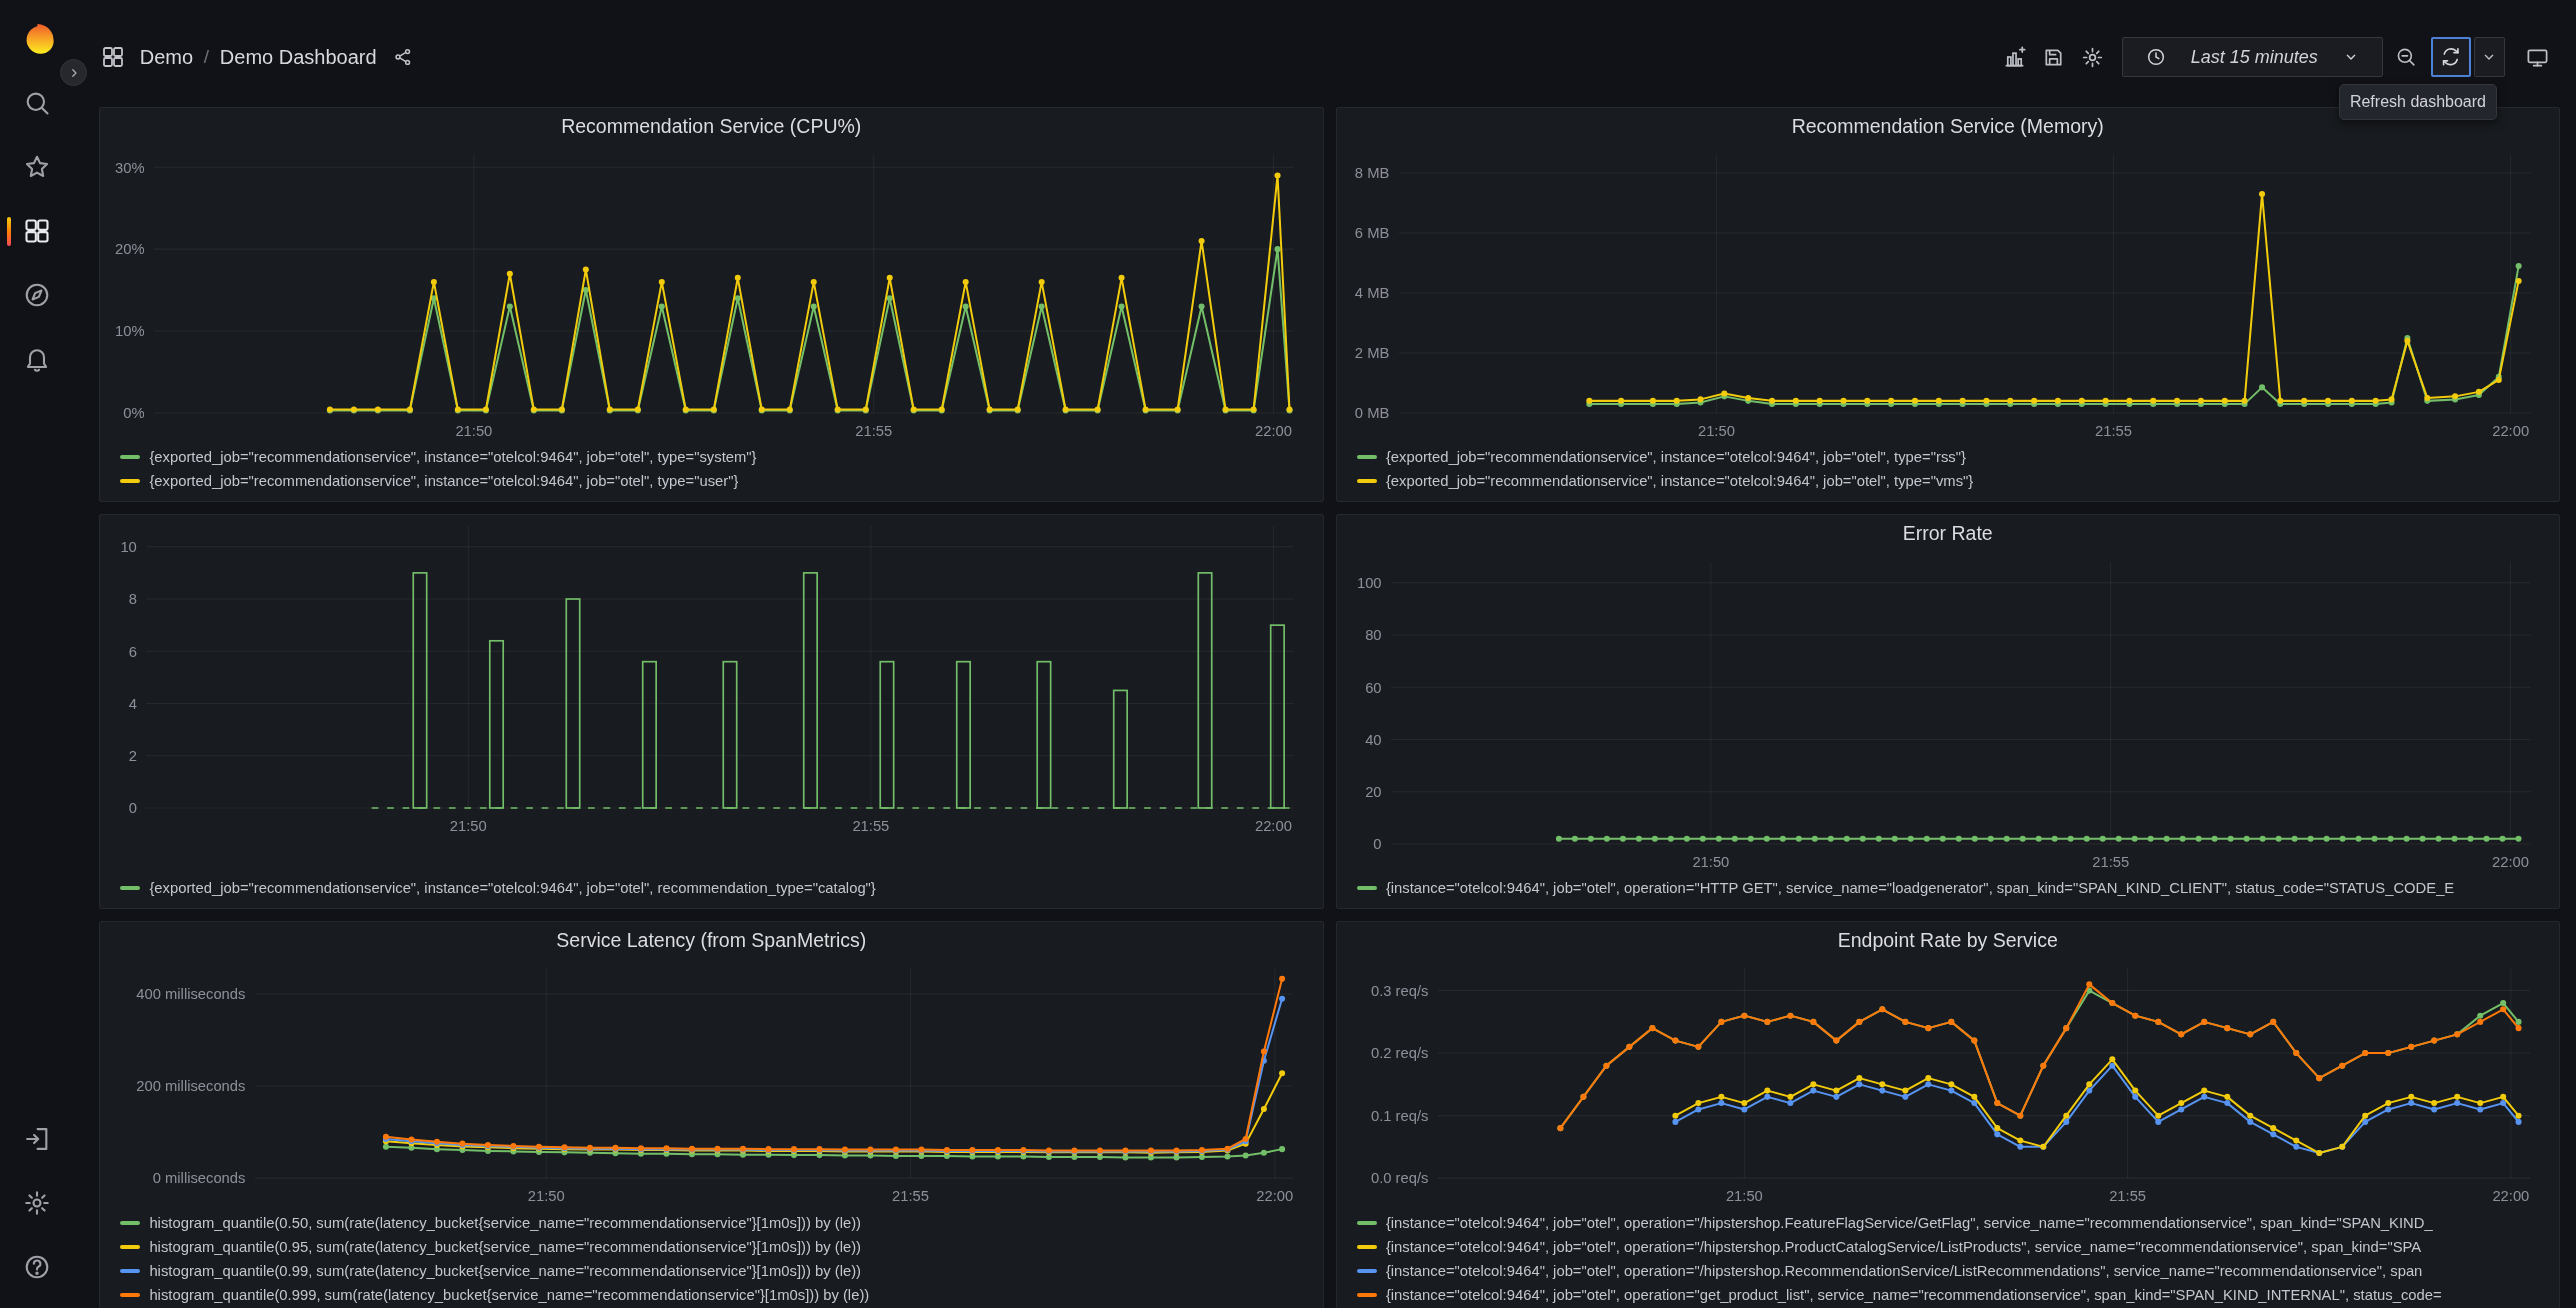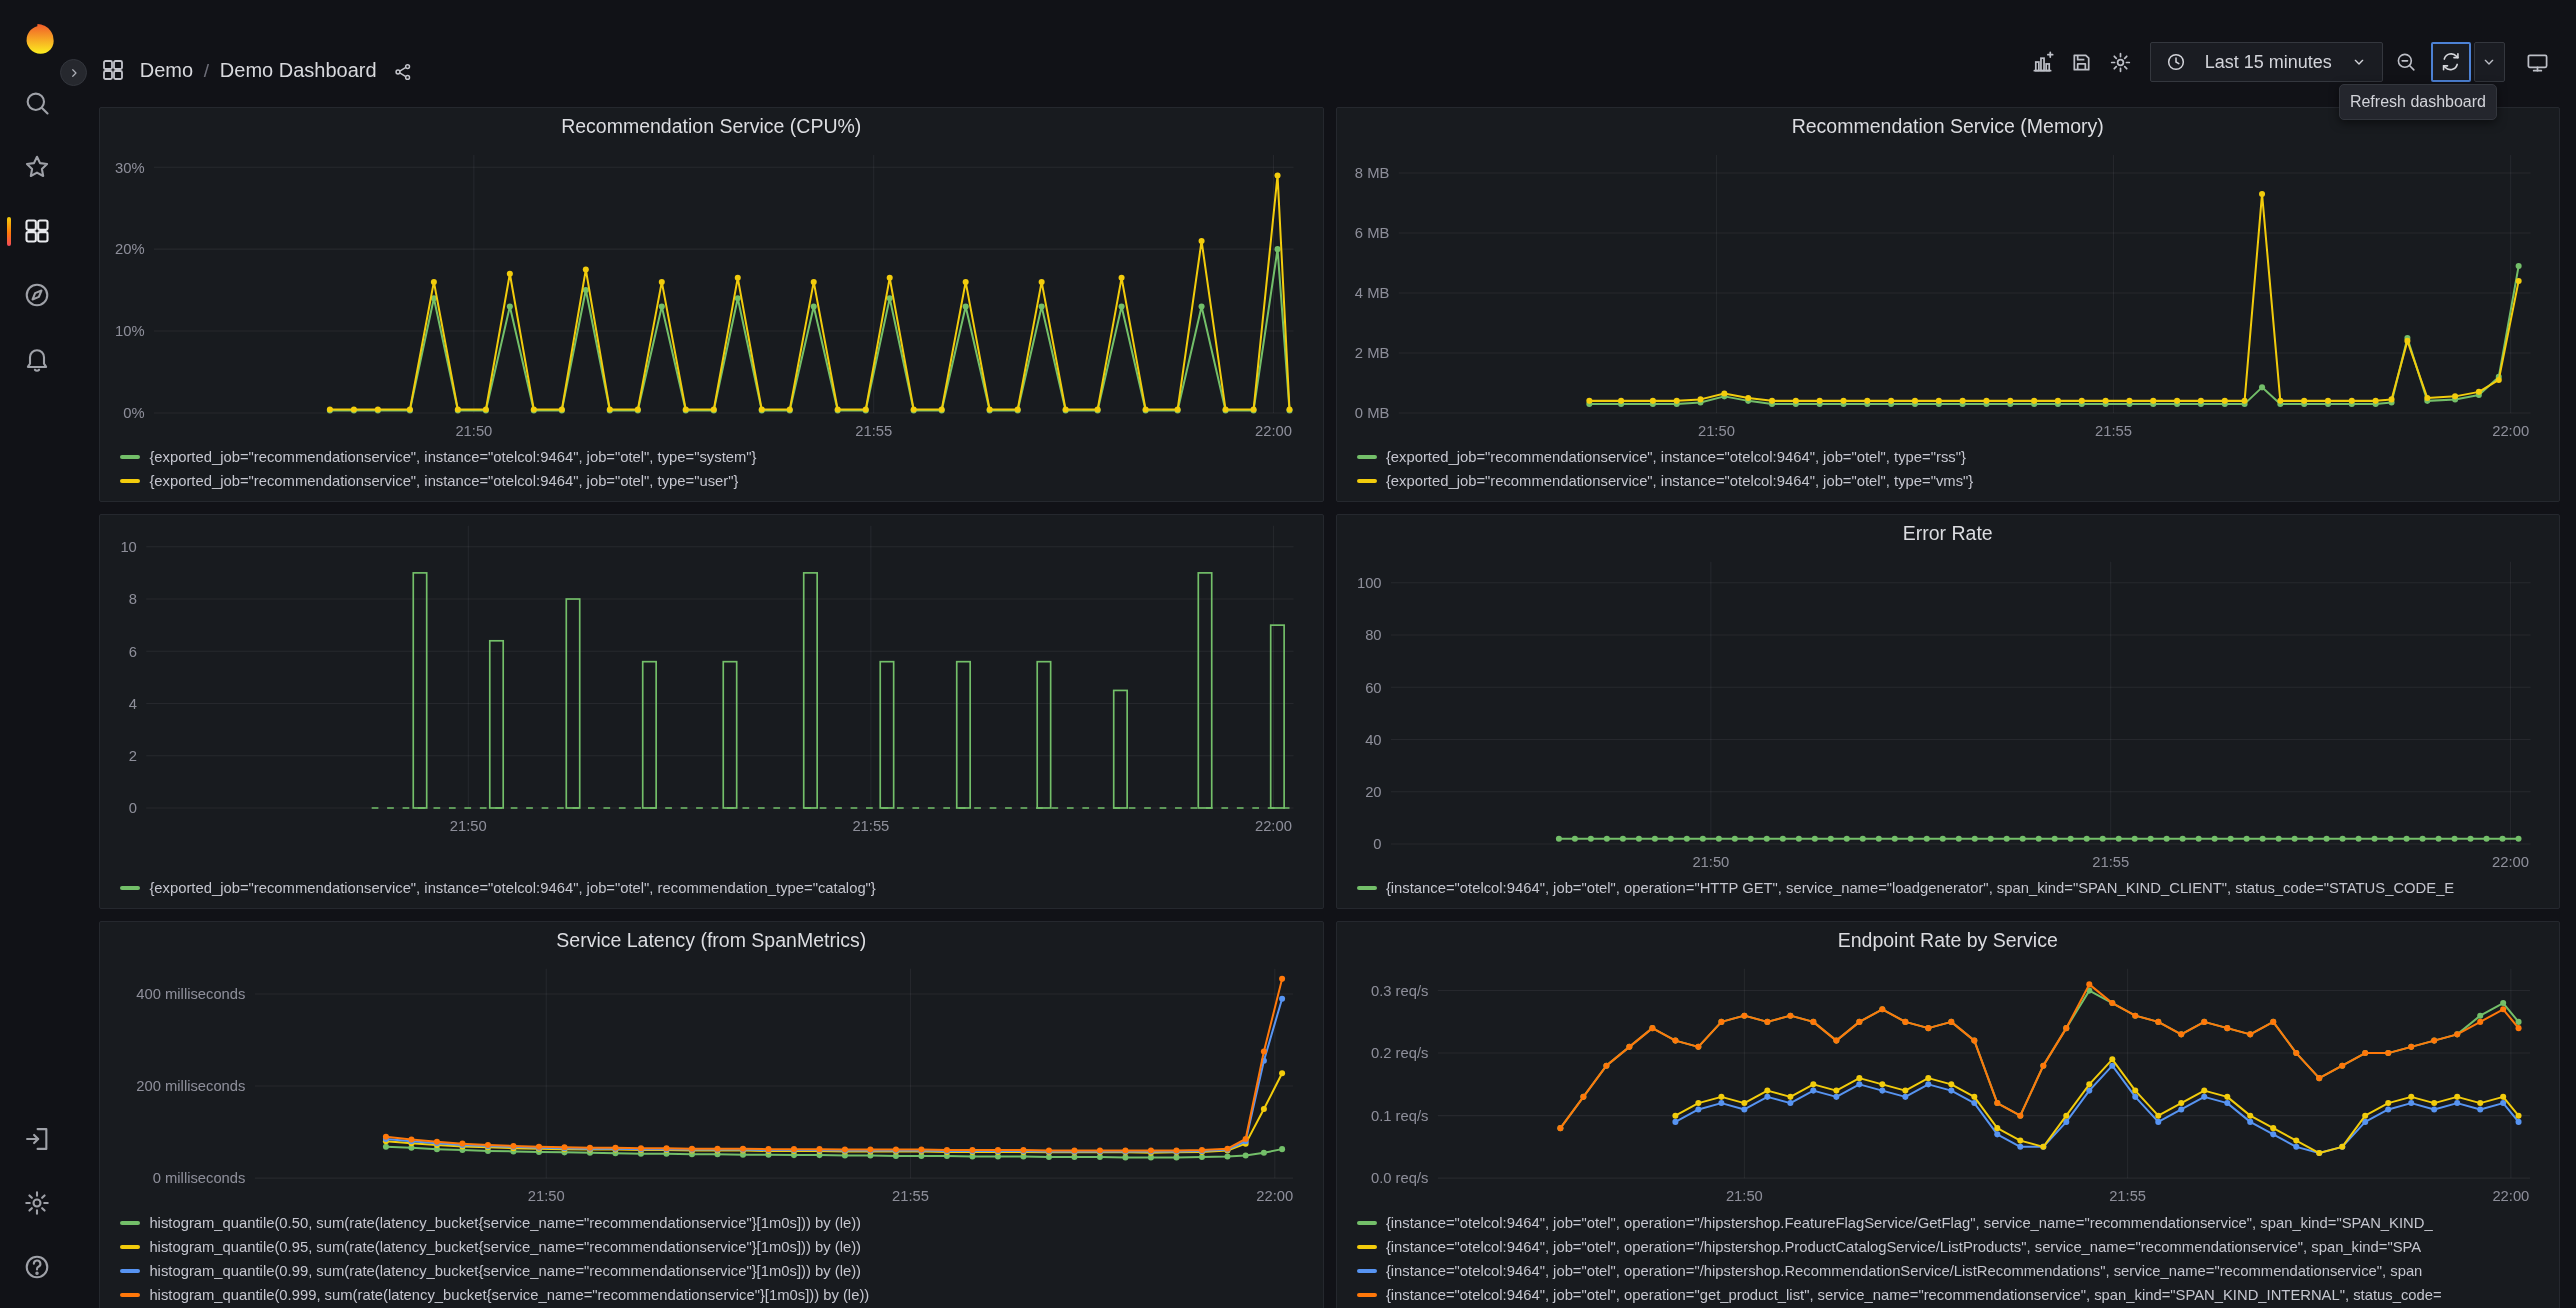--- a/index.html
+++ b/index.html
@@ -18,32 +18,32 @@
   .snav.bottom { margin-top:auto; padding-bottom:9.4px; }
   .sitem { width:74px; height:64px; display:flex; align-items:center; justify-content:center; color:#9fa1a8; position:relative; cursor:pointer; background:none; border:0; padding:0; }
   .sitem svg { width:28px; height:28px; }
   .sitem.active { color:#e9eaee; }
   .sitem.active::before { content:""; position:absolute; left:6.7px; top:17.5px; width:4px; height:29.5px; border-radius:2px;
     background:linear-gradient(180deg,#f2cc0c,#ff780a 55%,#f2495c); }
   .expand { position:absolute; left:60px; top:59px; width:27px; height:27px; border-radius:50%; background:#26282e; border:0.7px solid #33363d; color:#aeb0b8; display:flex; align-items:center; justify-content:center; z-index:11; padding:0; cursor:pointer; }
   .expand svg { width:12px; height:12px; }
 
   
-  .topbar { position:absolute; left:74px; top:0; right:0; height:82px; display:flex; align-items:flex-end; padding:0 19px 0 27px; }
+  .topbar { position:absolute; left:74px; top:16px; right:0; height:82px; display:flex; align-items:center; padding:0 19px 0 27px; }
   .crumbicon { color:#c3c4cb; display:flex; }
   .crumbicon svg { width:24px; height:24px; }
   .breadcrumb { display:flex; align-items:center; margin-left:14.8px; font-size:20px; color:#d8d9dd; }
   .breadcrumb a { color:#d8d9dd; text-decoration:none; cursor:pointer; }
   .breadcrumb .sep { color:rgba(204,204,220,.5); margin:0 10.7px; font-size:19px; }
   .sharebtn { margin-left:16px; color:#c3c4cb; background:none; border:0; display:flex; cursor:pointer; padding:0; }
   .sharebtn svg { width:20px; height:20px; }
   .tbright { margin-left:auto; display:flex; align-items:center; }
   .iconbtn { width:39px; height:39px; background:none; border:0; color:#bdbfc7; display:flex; align-items:center; justify-content:center; cursor:pointer; border-radius:2.7px; padding:0; }
   .iconbtn svg { width:23px; height:23px; }
-  .timepicker { display:flex; align-items:center; gap:19px; height:40px; padding:0 15px; background:#1a1c22; border:1px solid #34373e; border-radius:2px; color:#d3d4da; font-size:18px; margin-left:9.4px; cursor:pointer; }
+  .timepicker { display:flex; align-items:center; gap:25px; height:40px; padding:0 23px; background:#1a1c22; border:1px solid #34373e; border-radius:2px; color:#d3d4da; font-size:18px; margin-left:9.4px; cursor:pointer;font-style:italic; }
   .timepicker svg.clock { width:20px; height:20px; }
   .timepicker svg.caret { width:16px; height:16px; }
   .sqbtn { width:40px; height:40px; display:flex; align-items:center; justify-content:center; background:#1a1c22; border:1px solid #34373e; color:#bdbfc7; cursor:pointer; padding:0; border-radius:2px; }
   .sqbtn svg { width:21.5px; height:21.5px; }
   .zoombtn { background:none; border:0; margin:0 2.7px; }
   .refreshbtn { border:2px solid #4d82d6; margin-left:2.7px; color:#d6d7dc; }
   .caretbtn { width:31px; margin-left:2.7px; }
   .caretbtn svg { width:16px; height:16px; }
   .monitorbtn { margin-left:13.4px; background:none; border:0; }
   .tooltip { position:absolute; top:84px; right:79px; background:#24262d; border:0.7px solid #33363d; color:#d3d4da; font-size:16px; padding:8px 10px; border-radius:5px; z-index:20; box-shadow:0 2.7px 9.4px rgba(0,0,0,.5); white-space:nowrap; }

